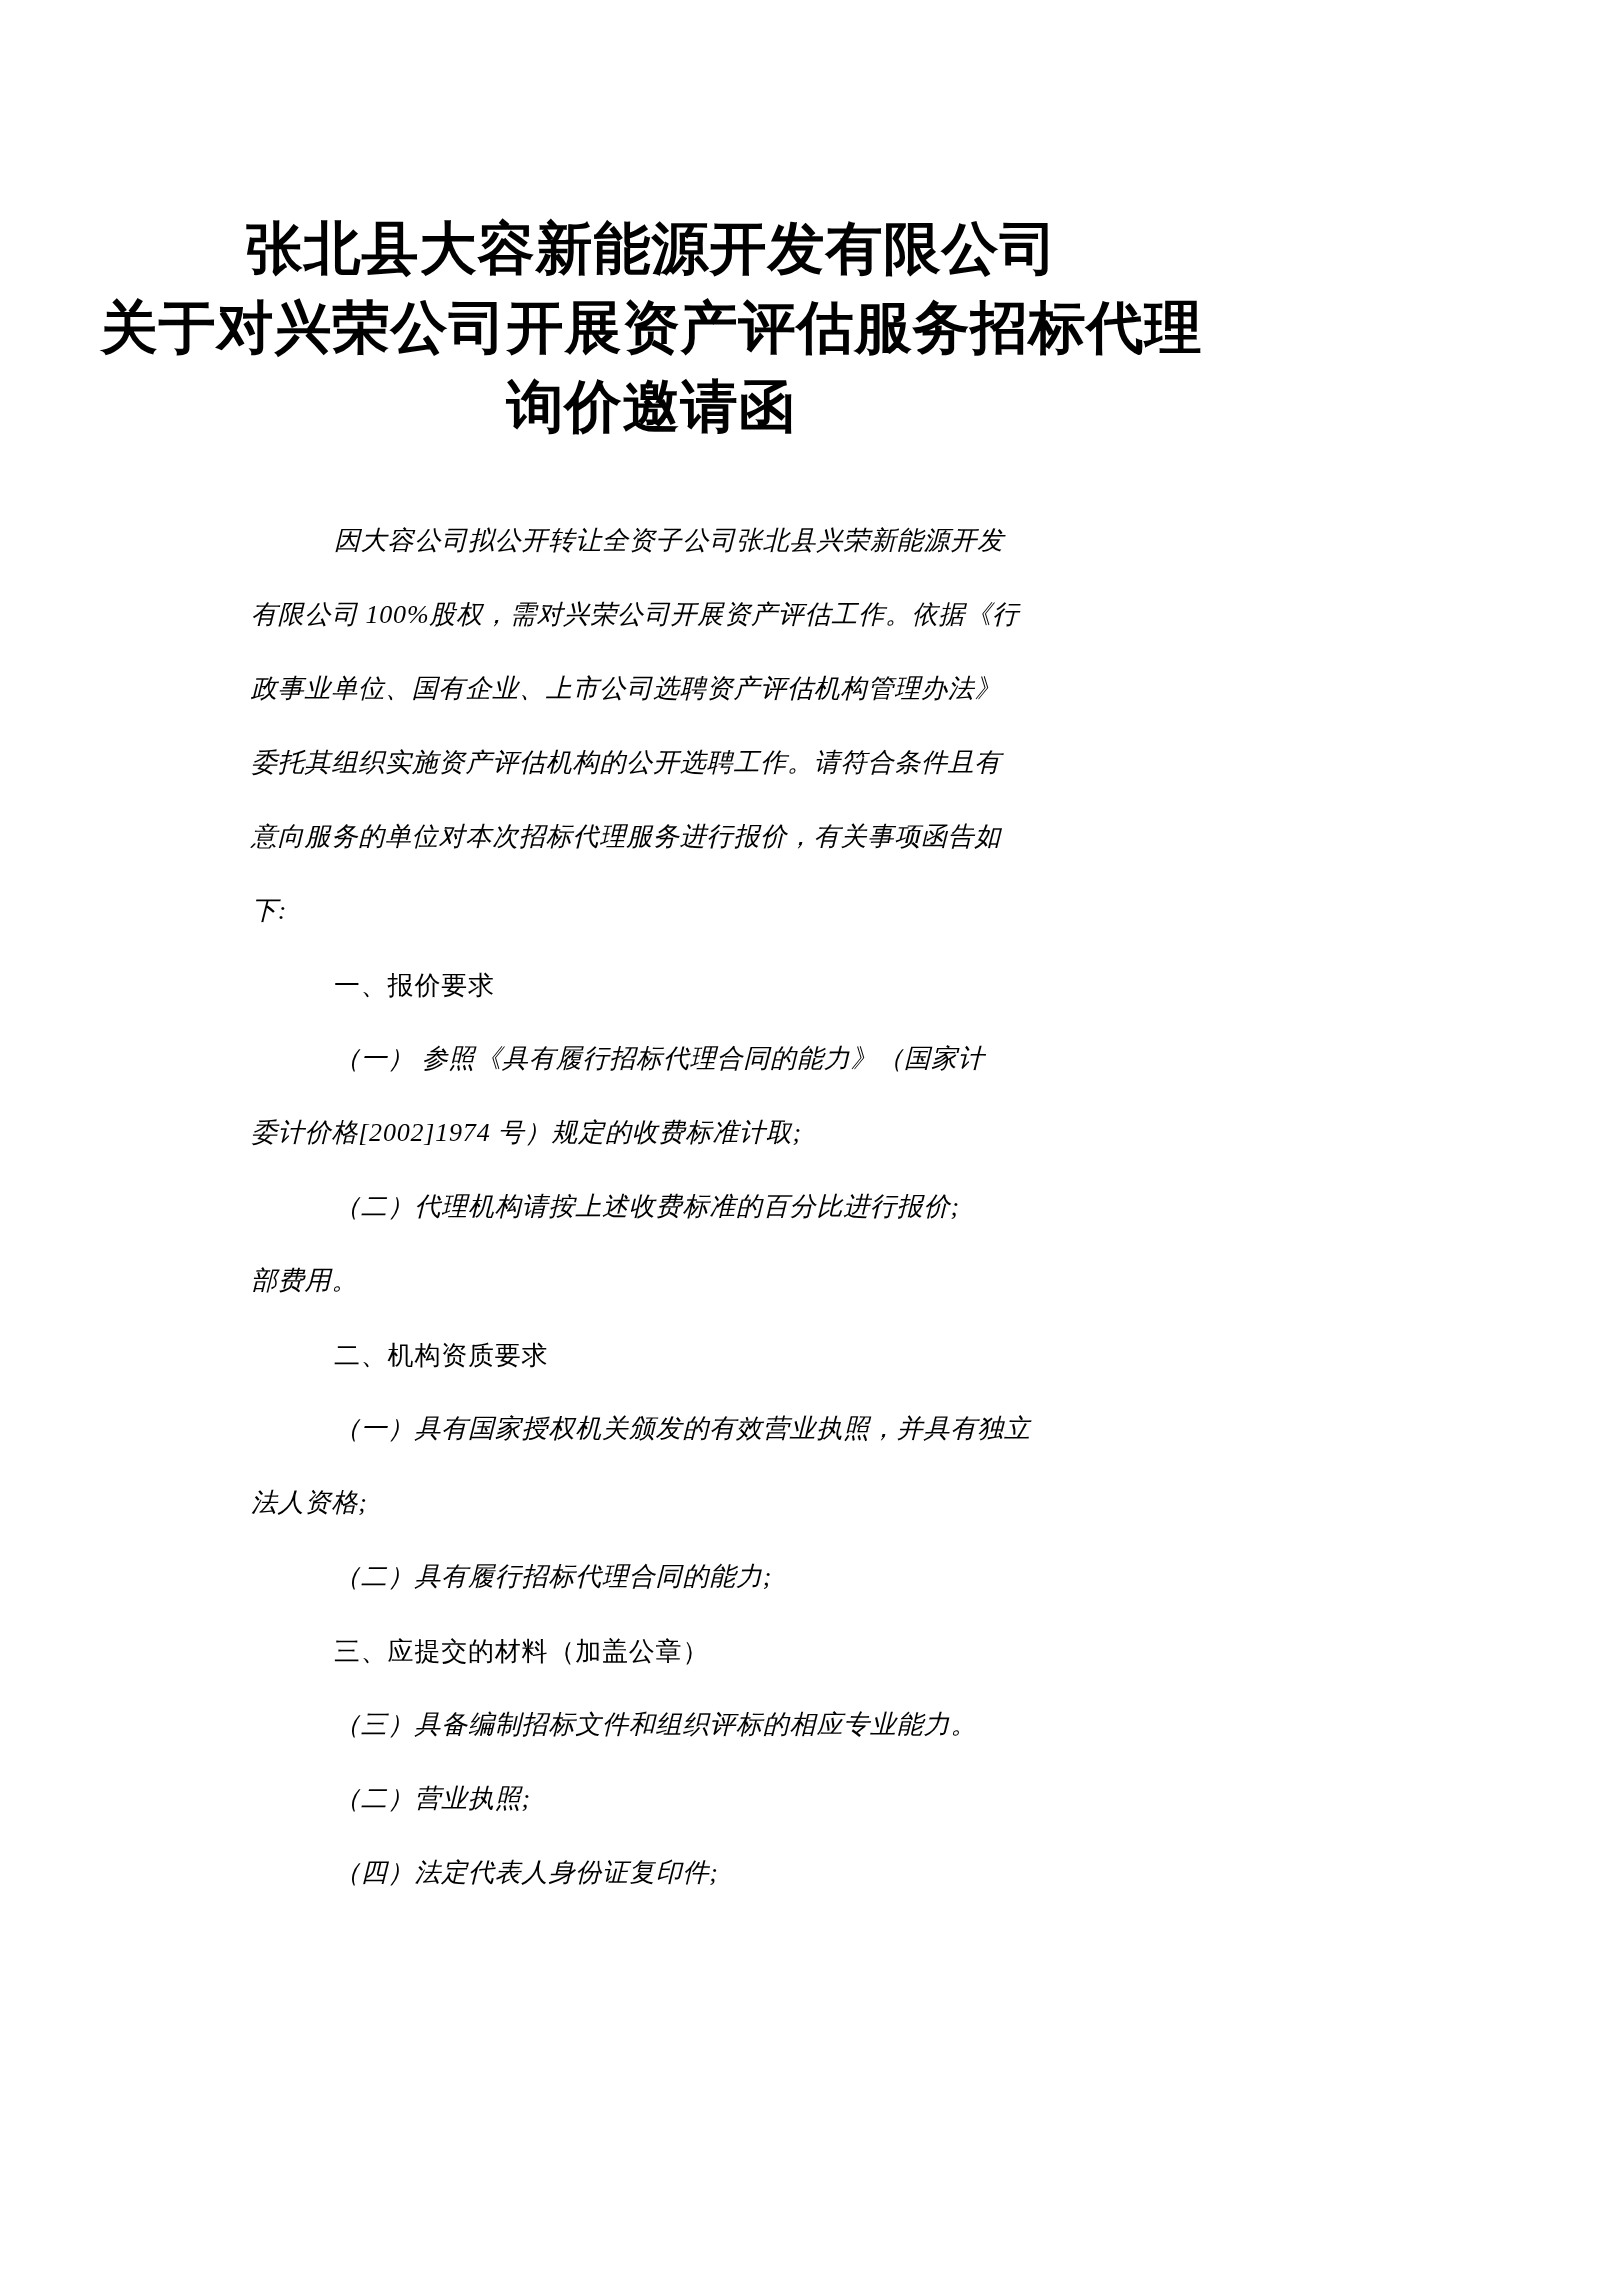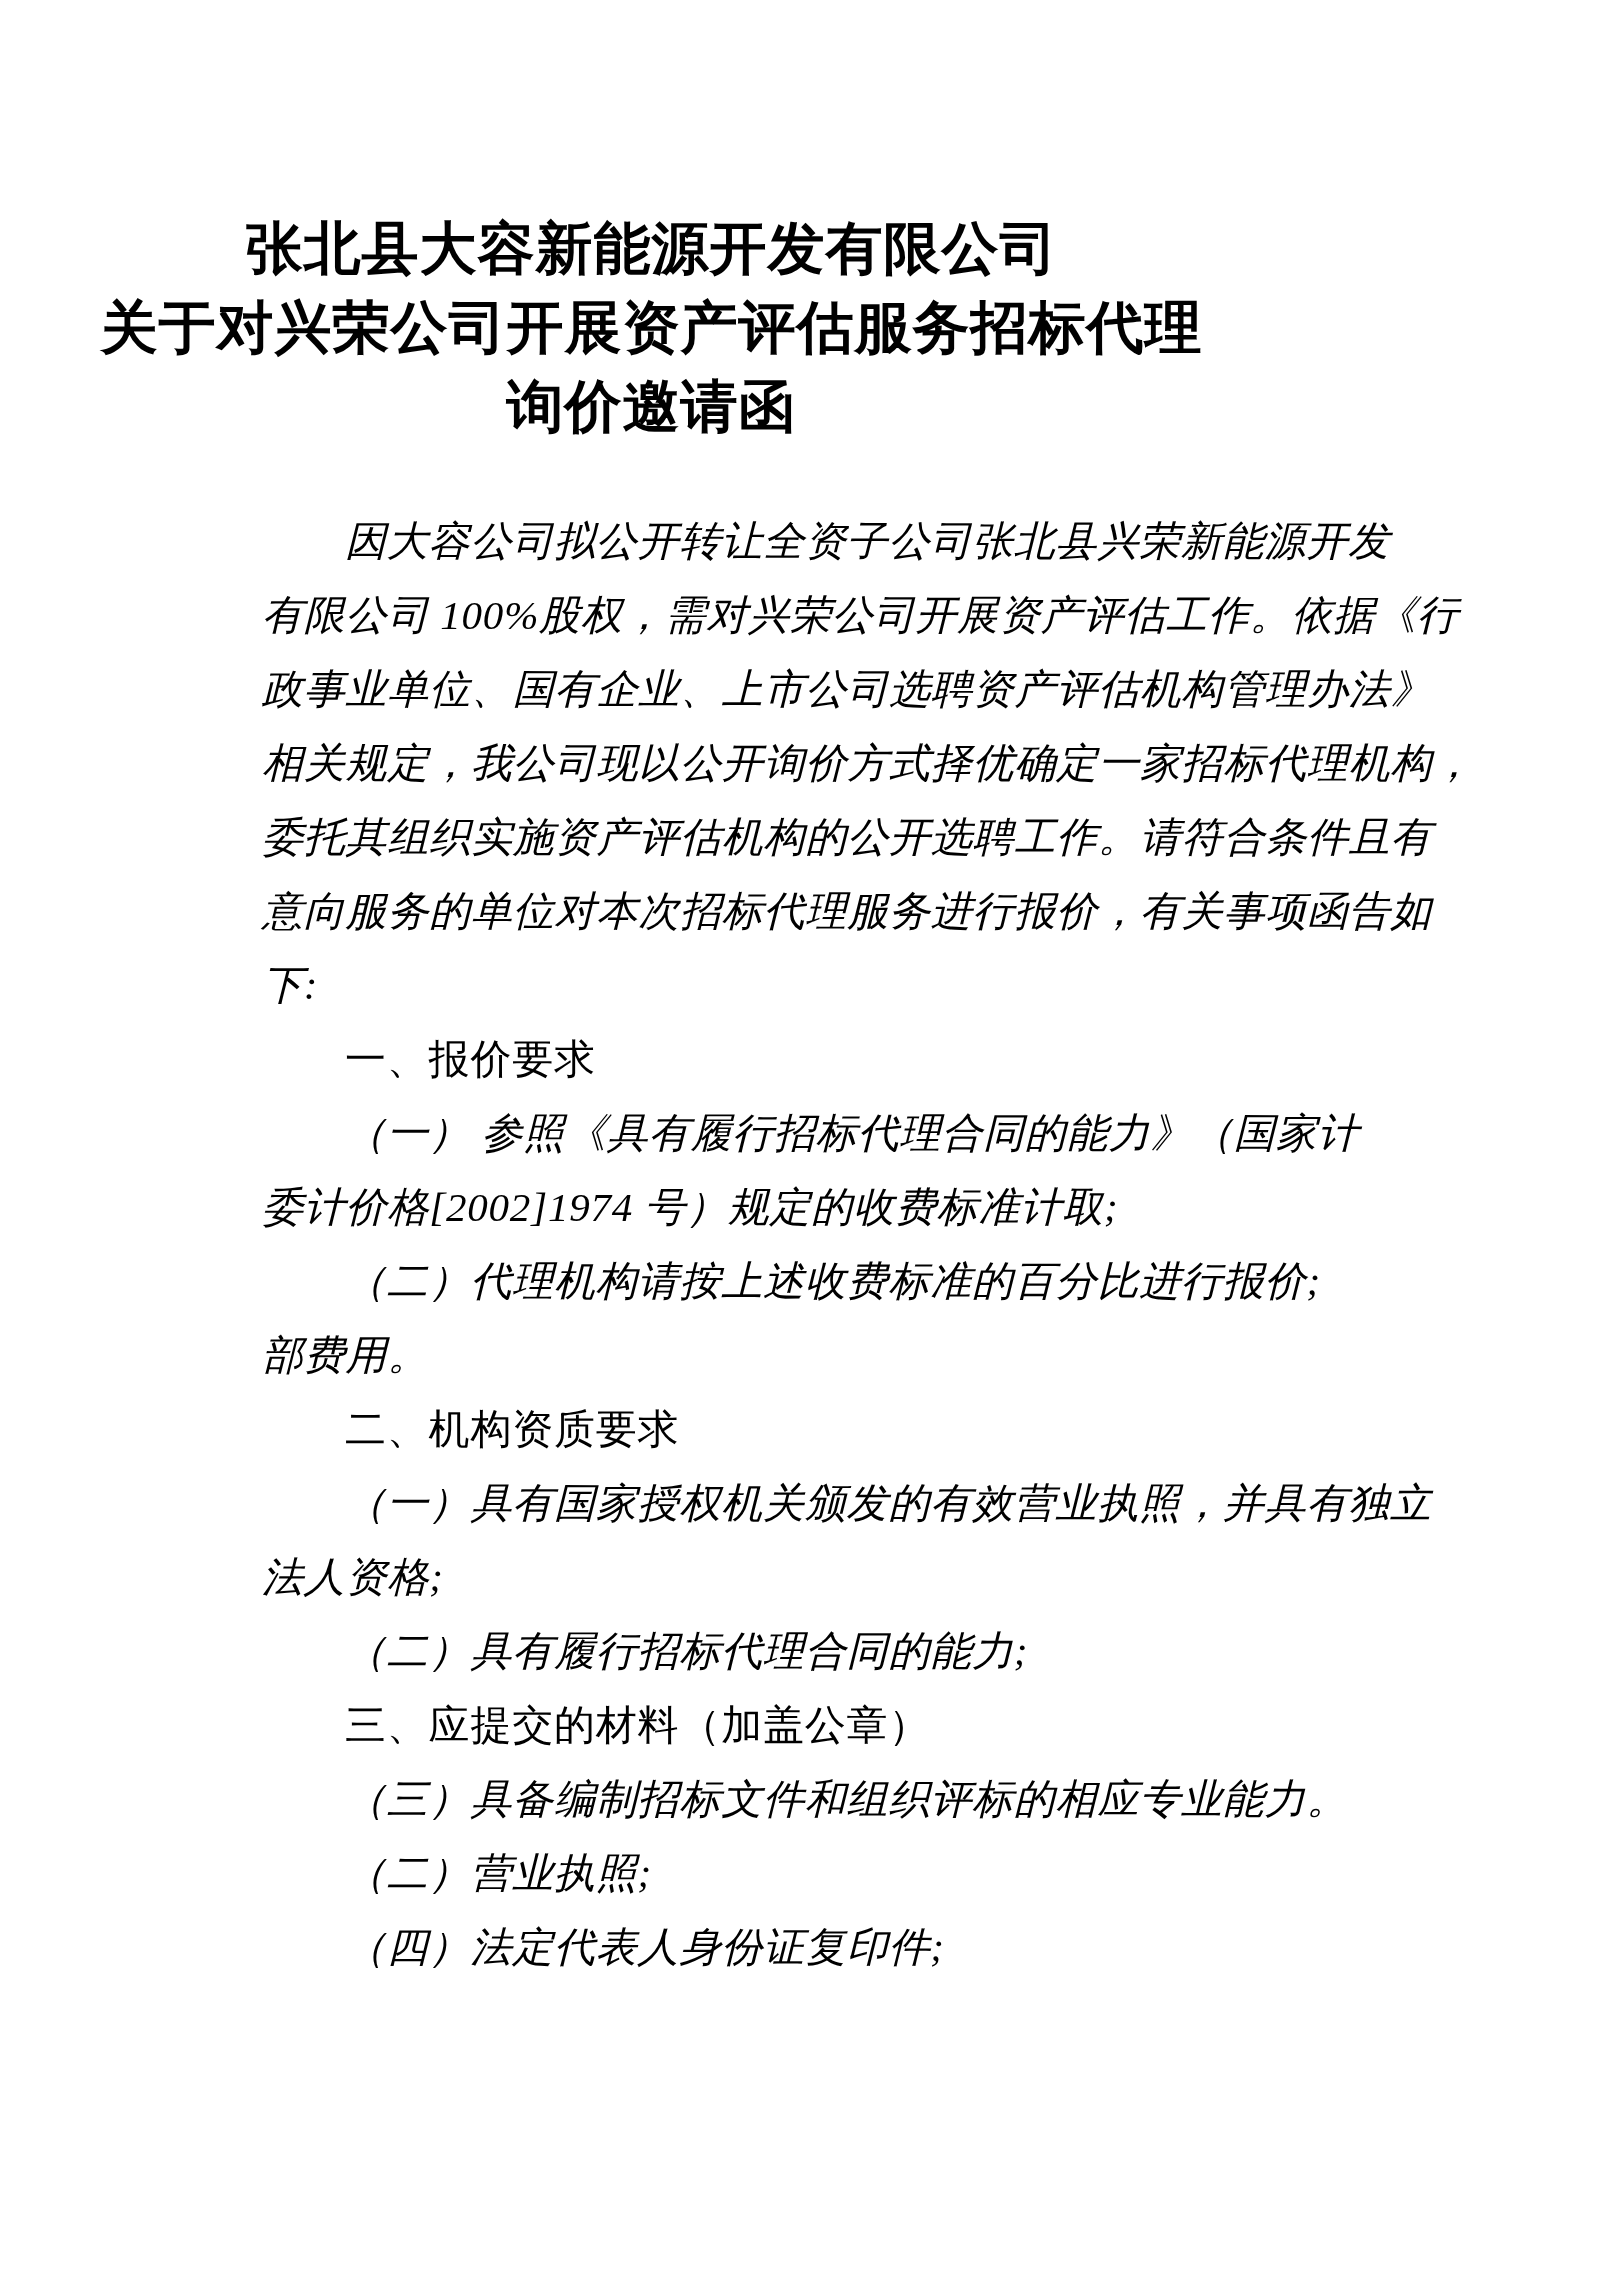--- a/index.html
+++ b/index.html
@@ -27,48 +27,46 @@
     white-space: pre;
     font-family: "Liberation Serif", serif;
   }
   .content {
     position: absolute;
     top: 504px;
     left: 251px;
     width: 1132px;
   }
   .body-line {
-    font-size: 41px;
+    font-size: 26px;
     line-height: 74px;
     letter-spacing: 0.8px;
     white-space: pre;
     font-style: italic;               
     font-family: "Liberation Serif", serif;
-    margin-left: 11px;
   }
   .body-line.indent { padding-left: 83px; }   
   .body-line.heading {
     font-style: normal;
     font-weight: normal;
     font-family: "Liberation Sans", sans-serif; 
   }
 </style>
 </head>
 <body style="background: rgb(255, 255, 255); color: rgb(0, 0, 0);">
 
 <div class="title-block">
     <div class="title-line">张北县大容新能源开发有限公司</div>
     <div class="title-line">关于对兴荣公司开展资产评估服务招标代理</div>
     <div class="title-line">询价邀请函</div>
   </div>
 <div class="content">
     <div class="body-line indent">因大容公司拟公开转让全资子公司张北县兴荣新能源开发</div>
     <div class="body-line">有限公司 100%股权，需对兴荣公司开展资产评估工作。依据《行</div>
     <div class="body-line">政事业单位、国有企业、上市公司选聘资产评估机构管理办法》</div>
-    <div class="body-line">相关规定，我公司现以公开询价方式择优确定一家招标代理机构，</div>
     <div class="body-line">委托其组织实施资产评估机构的公开选聘工作。请符合条件且有</div>
     <div class="body-line">意向服务的单位对本次招标代理服务进行报价，有关事项函告如</div>
     <div class="body-line">下:</div>
     <div class="body-line indent heading">一、报价要求</div>
     <div class="body-line indent">（一） 参照《具有履行招标代理合同的能力》（国家计</div>
     <div class="body-line">委计价格[2002]1974 号）规定的收费标准计取;</div>
     <div class="body-line indent">（二）代理机构请按上述收费标准的百分比进行报价;</div>
     <div class="body-line">部费用。</div>
     <div class="body-line indent heading">二、机构资质要求</div>
     <div class="body-line indent">（一）具有国家授权机关颁发的有效营业执照，并具有独立</div>

